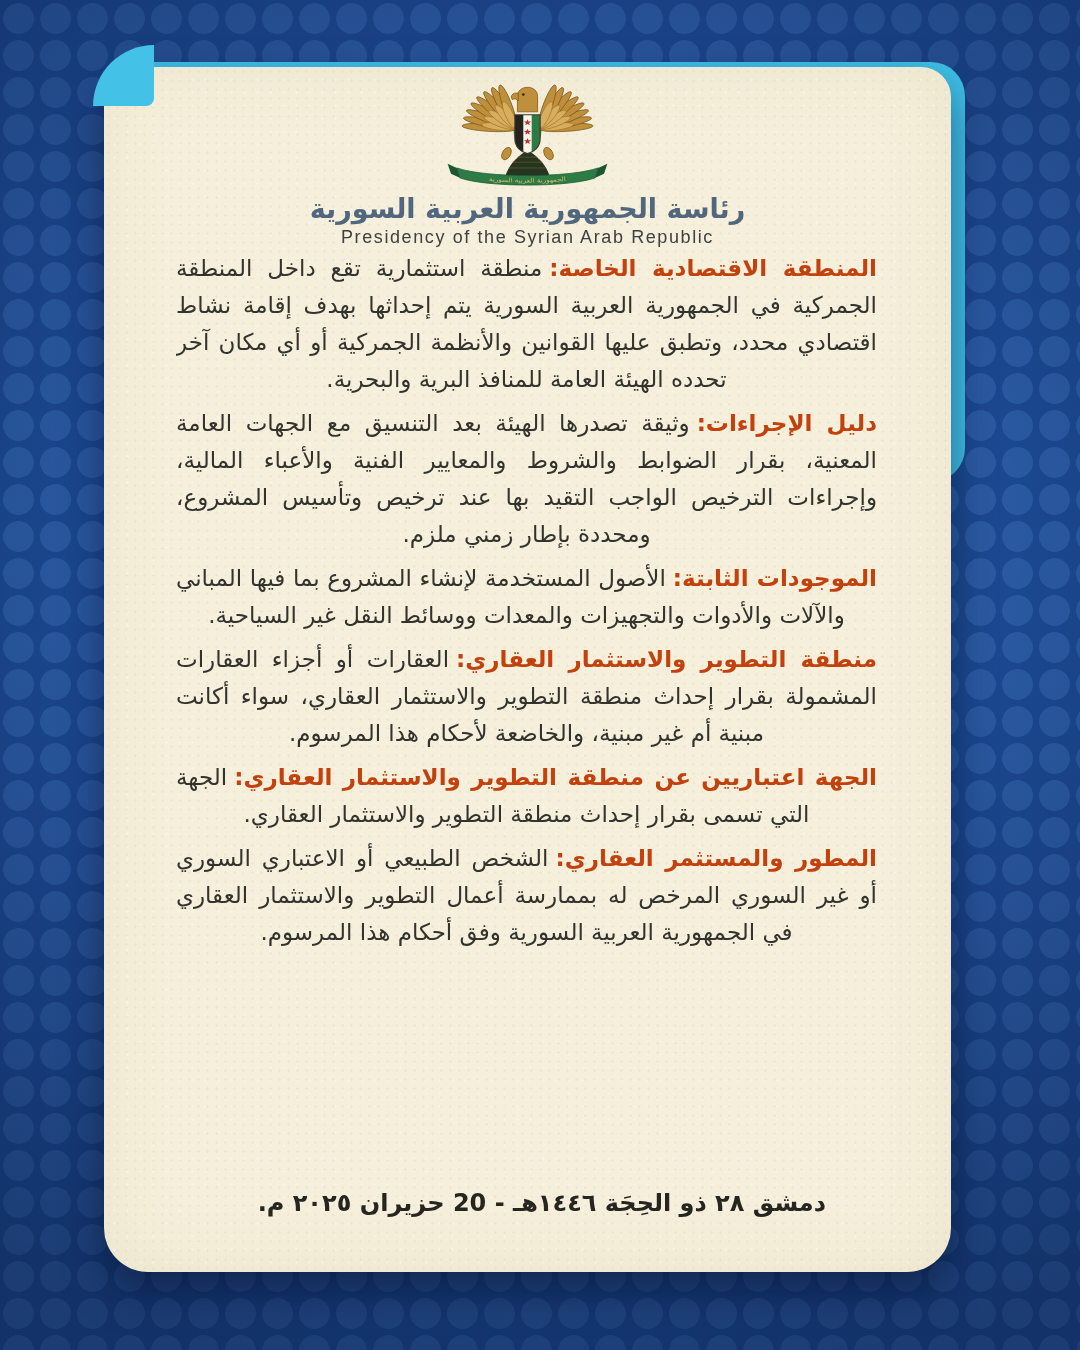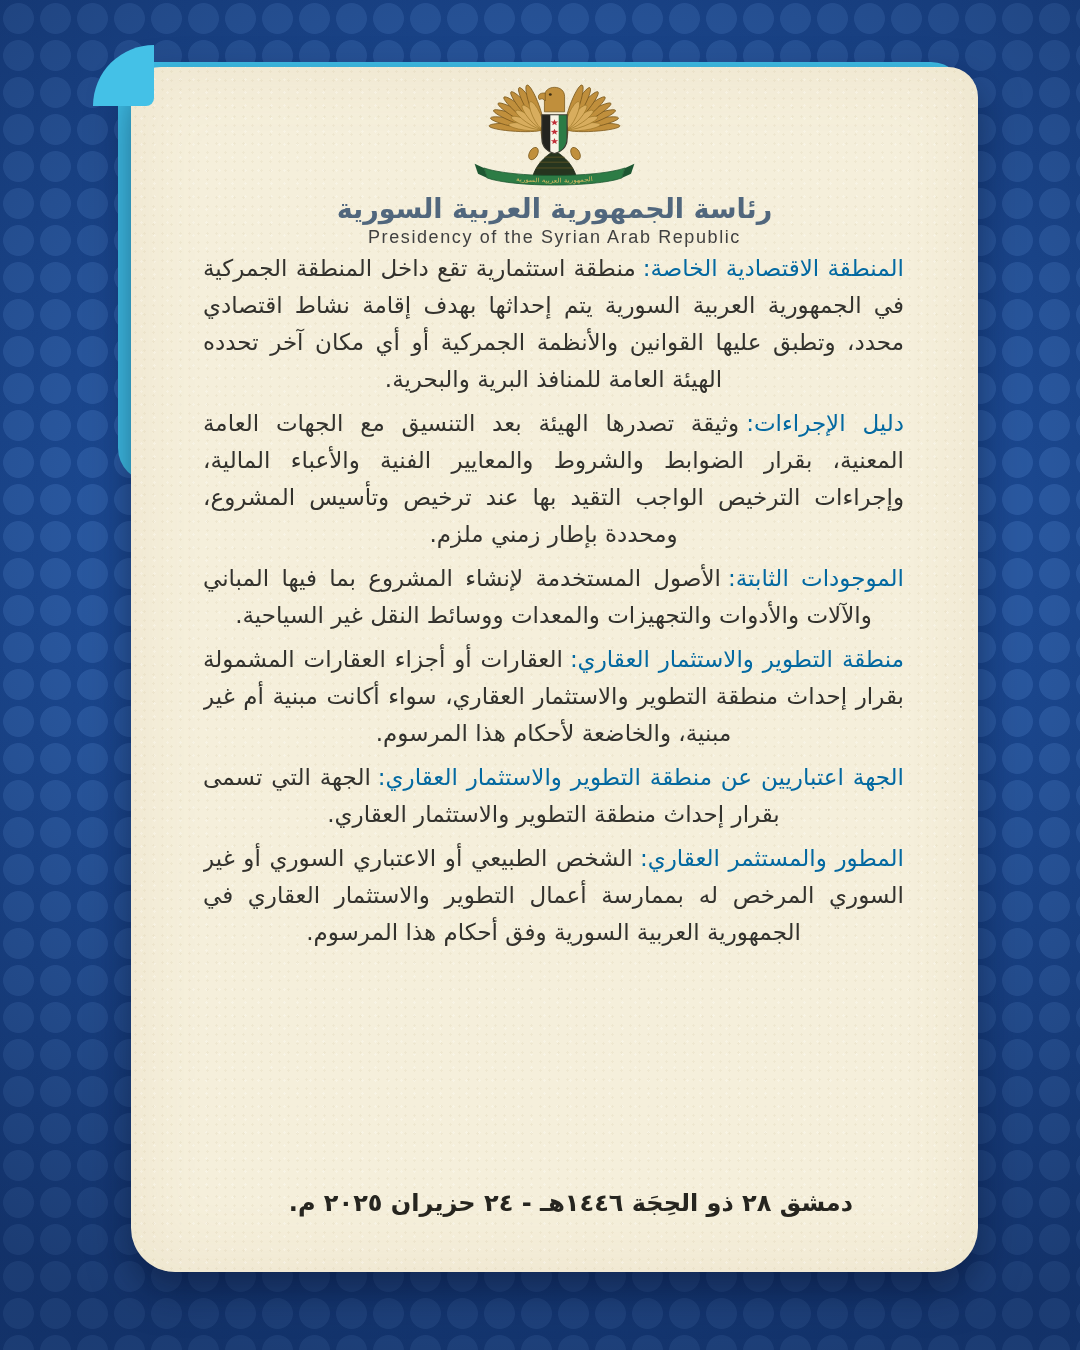--- a/index.html
+++ b/index.html
@@ -18,21 +18,21 @@
     position:absolute;inset:0;z-index:0;
     background:radial-gradient(ellipse 980px 860px at 52% 40%,
        rgba(160,200,255,0.10), rgba(160,200,255,0) 46%, rgba(5,14,42,0.38) 100%);
   }
   
   .sheet-back{
     position:absolute;left:118px;top:62px;width:847px;height:420px;
     background:#3fc0e8;border-radius:34px;z-index:1;
   }
   .paper{
-    position:absolute;left:131px;top:67px;width:847px;height:1205px;
+    position:absolute;left:104px;top:67px;width:847px;height:1205px;
     background:#f5efdb;border-radius:30px 30px 44px 44px;z-index:2;
     box-shadow:0 18px 40px rgba(4,12,38,0.5), inset 0 0 70px rgba(186,158,100,0.13);
   }
   .paper::before{ 
     content:"";position:absolute;inset:0;border-radius:inherit;pointer-events:none;
     background-image:
       radial-gradient(rgba(190,170,125,0.22) 1px, transparent 1.4px),
       radial-gradient(rgba(255,255,255,0.55) 1px, transparent 1.3px);
     background-size:9px 9px, 13px 13px;background-position:0 0, 4px 6px;opacity:.5;
   }
@@ -49,21 +49,21 @@
   .title-en{
     font-size:18px;color:#404040;letter-spacing:1.6px;margin-top:3px;
     font-family:"Liberation Sans","DejaVu Sans",sans-serif;
   }
   .doc-body{
     position:absolute;top:183px;left:72px;right:74px;bottom:98px;overflow:hidden;
     direction:rtl;text-align:justify;text-align-last:center;
     font-size:23px;line-height:37px;color:#33322d;
   }
   .para{margin:0 0 7px 0;}
-  .term{font-weight:400;color:#0369a1;margin-left:7px;margin-top:28px;}
+  .term{font-weight:700;color:#c2410c;margin-left:7px;margin-top:28px;}
   .dateline{
     position:absolute;top:1122px;right:125px;direction:rtl;
     font-weight:700;font-size:24px;color:#26251f;
   }
 </style>
 </head>
 <body>
 
 <div class="bg-pattern"></div>
 <div class="bg-vignette"></div>
@@ -156,16 +156,16 @@
 
   <div class="doc-body">
     <p class="para"><b class="term">المنطقة الاقتصادية الخاصة:</b><span>منطقة استثمارية تقع داخل المنطقة الجمركية في الجمهورية العربية السورية يتم إحداثها بهدف إقامة نشاط اقتصادي محدد، وتطبق عليها القوانين والأنظمة الجمركية أو أي مكان آخر تحدده الهيئة العامة للمنافذ البرية والبحرية.</span></p>
     <p class="para"><b class="term">دليل الإجراءات:</b><span>وثيقة تصدرها الهيئة بعد التنسيق مع الجهات العامة المعنية، بقرار الضوابط والشروط والمعايير الفنية والأعباء المالية، وإجراءات الترخيص الواجب التقيد بها عند ترخيص وتأسيس المشروع، ومحددة بإطار زمني ملزم.</span></p>
     <p class="para"><b class="term">الموجودات الثابتة:</b><span>الأصول المستخدمة لإنشاء المشروع بما فيها المباني والآلات والأدوات والتجهيزات والمعدات ووسائط النقل غير السياحية.</span></p>
     <p class="para"><b class="term">منطقة التطوير والاستثمار العقاري:</b><span>العقارات أو أجزاء العقارات المشمولة بقرار إحداث منطقة التطوير والاستثمار العقاري، سواء أكانت مبنية أم غير مبنية، والخاضعة لأحكام هذا المرسوم.</span></p>
     <p class="para"><b class="term">الجهة اعتباريين عن منطقة التطوير والاستثمار العقاري:</b><span>الجهة التي تسمى بقرار إحداث منطقة التطوير والاستثمار العقاري.</span></p>
     <p class="para"><b class="term">المطور والمستثمر العقاري:</b><span>الشخص الطبيعي أو الاعتباري السوري أو غير السوري المرخص له بممارسة أعمال التطوير والاستثمار العقاري في الجمهورية العربية السورية وفق أحكام هذا المرسوم.</span></p>
   </div>
 
-  <div class="dateline">دمشق ٢٨ ذو الحِجَة ١٤٤٦هـ - ٢٤ حزيران ٢٠٢٥ م.</div>
+  <div class="dateline">دمشق ٢٨ ذو الحِجَة ١٤٤٦هـ - 20 حزيران ٢٠٢٥ م.</div>
 </div>
 
 <div class="corner-badge"></div>
 
 </body></html>

